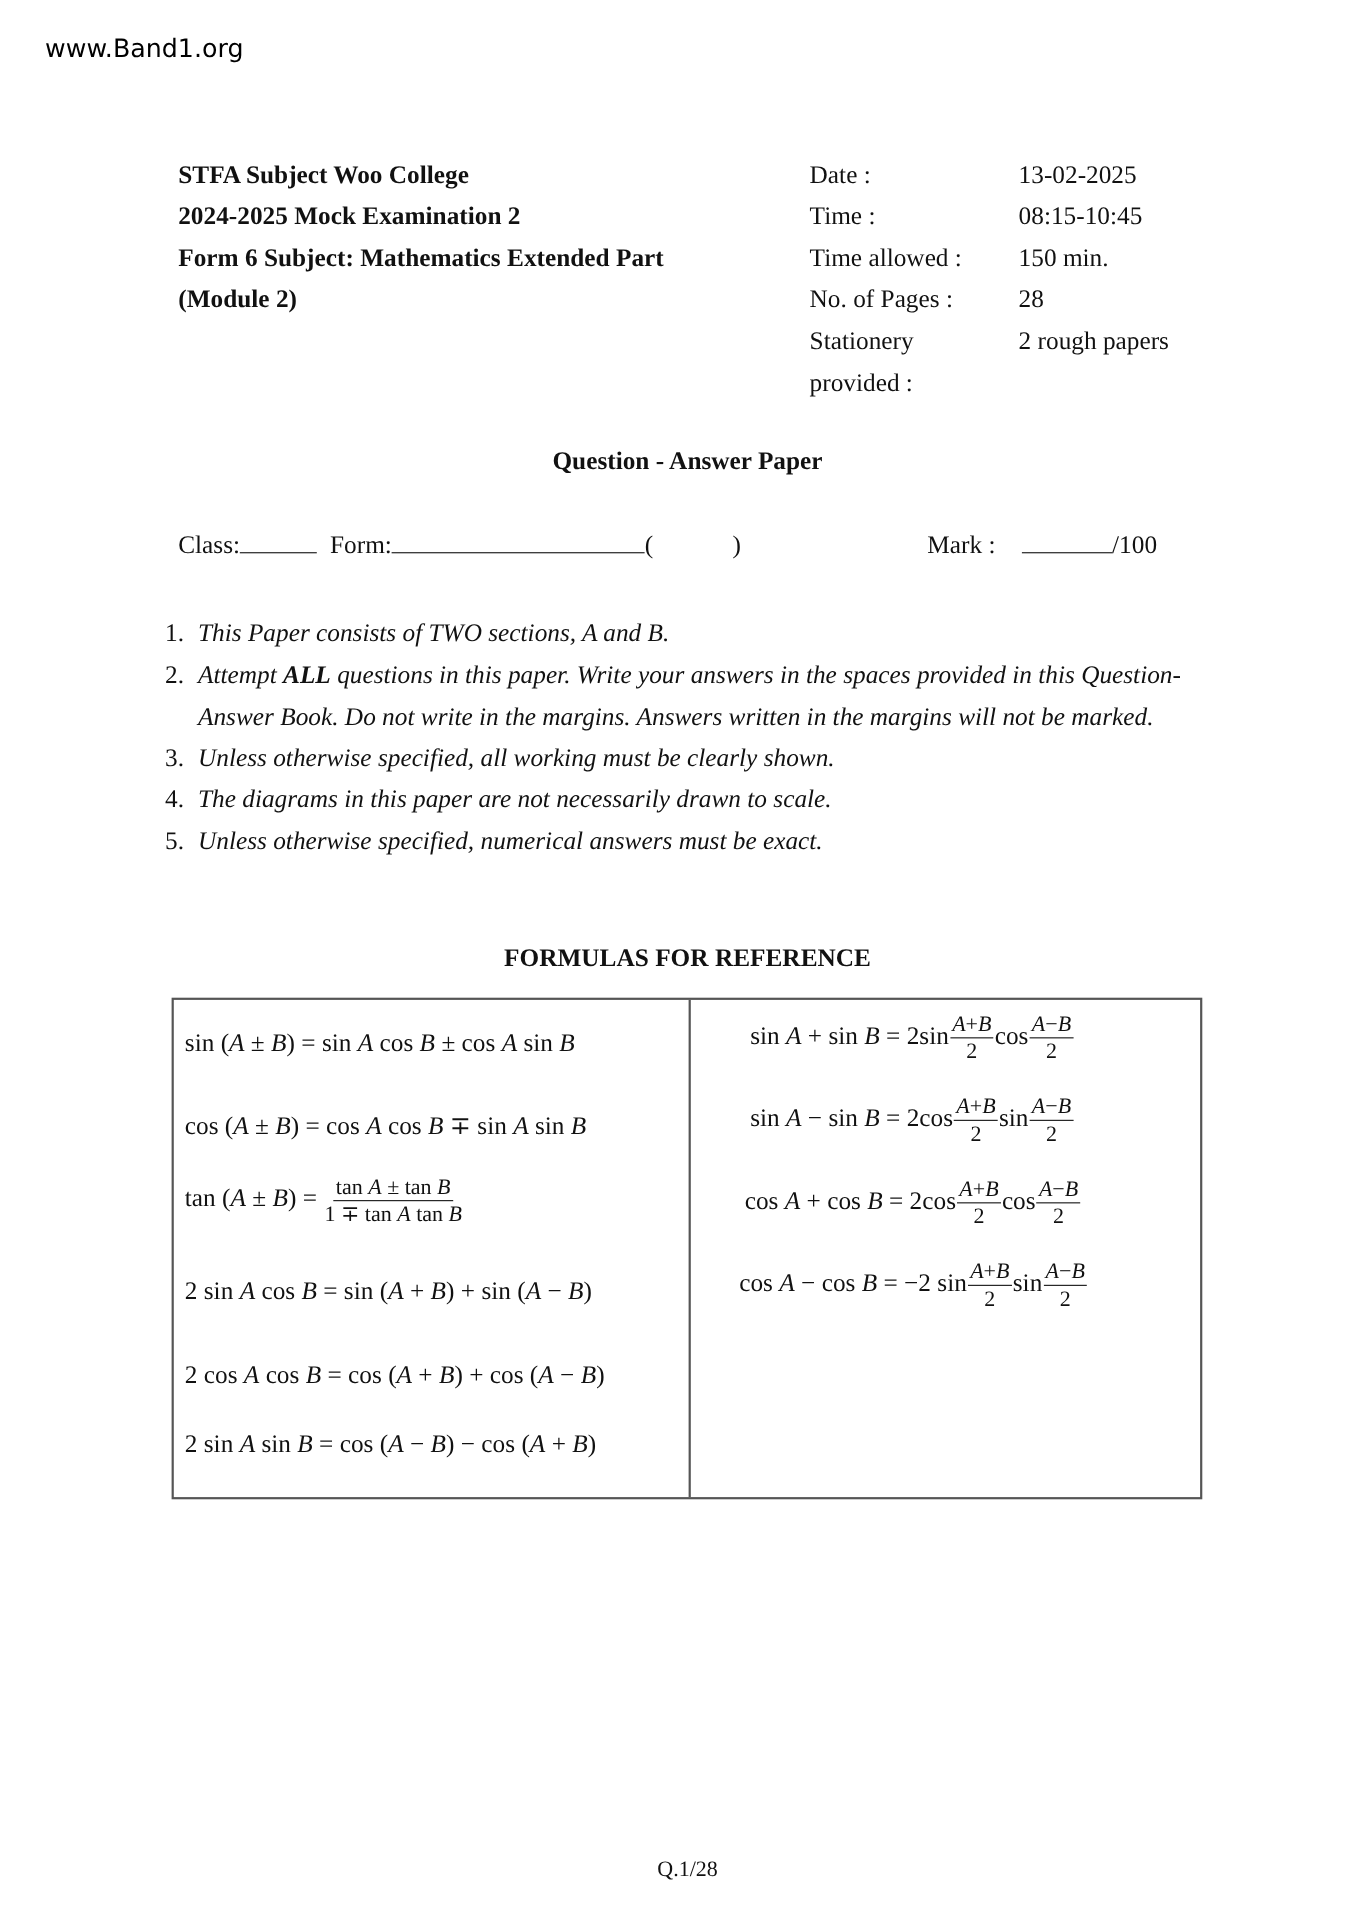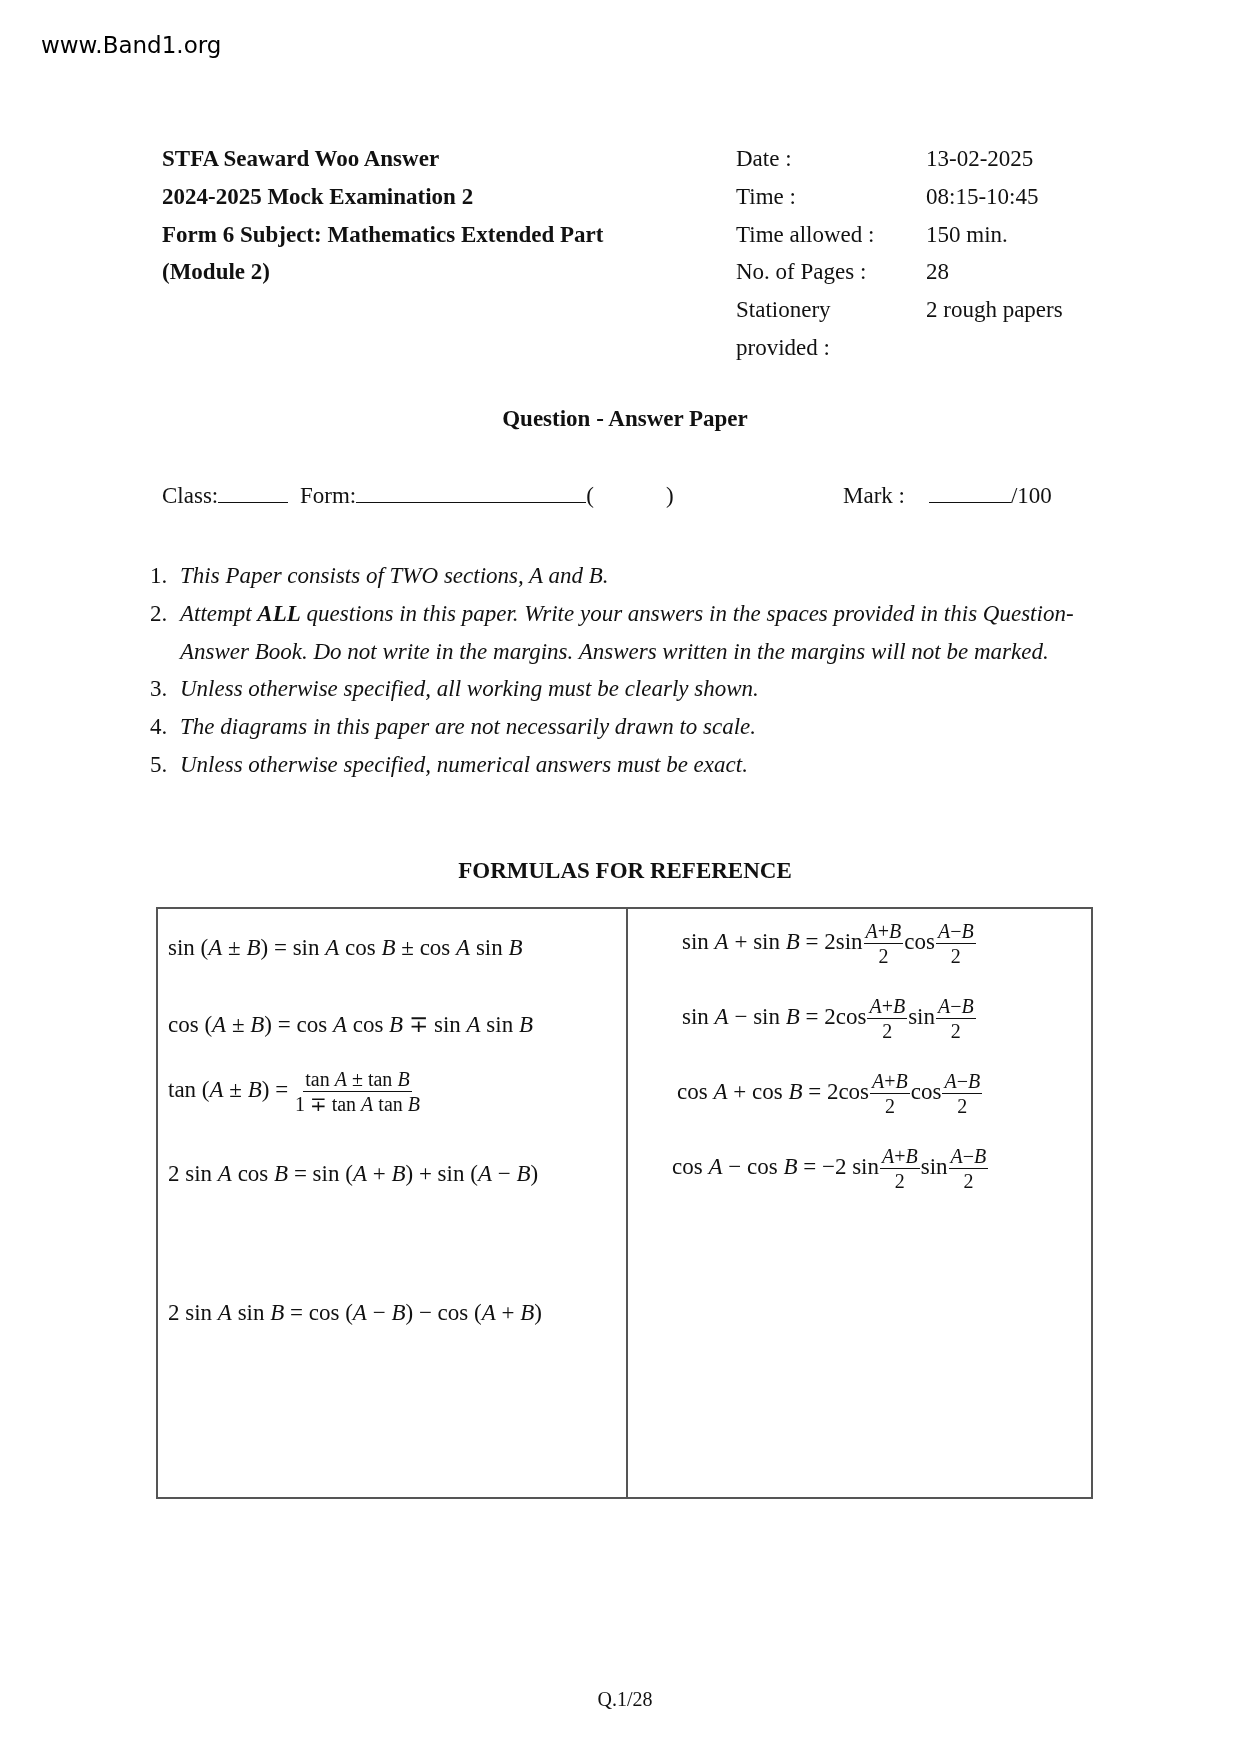--- a/index.html
+++ b/index.html
@@ -15,35 +15,35 @@
   .hdr-right .val{}
   .center-title{left:0;width:1250px;text-align:center;font-weight:bold;}
   .qa-title{top:406px;}
   .form-row{top:482px;left:162px;}
   .blank{display:inline-block;border-bottom:1.5px solid #111;height:20px;vertical-align:baseline;}
   .instr{left:150px;top:557px;line-height:37.8px;}
   .instr .item{display:flex;}
   .instr .num{width:30px;}
   .instr .txt{white-space:normal;width:930px;font-style:italic;}
   .formulas-title{top:858px;font-size:23px;}
-  .ftable{position:absolute;left:156px;top:907px;width:937px;height:592px;border:2px solid #555;box-sizing:border-box;}
+  .ftable{position:absolute;left:156px;top:907px;width:937px;height:456px;border:2px solid #555;box-sizing:border-box;}
   .ftable .divider{position:absolute;left:468px;top:0;bottom:0;border-left:2px solid #555;}
   .f{position:absolute;white-space:nowrap;font-size:23px;}
   .f i{font-style:italic;}
   .frac{display:inline-flex;flex-direction:column;align-items:center;vertical-align:middle;font-size:20px;line-height:24px;margin:0 1px;justify-content:space-between;}
   .frac .num{border-bottom:1.5px solid #111;padding:0 2px;}
   .page-no{top:1688px;font-size:20px;font-weight:normal;}
 </style>
 </head>
 <body>
 
 <div class="abs site">www.Band1.org</div>
 
 <div class="abs hdr-left">
-  <div>STFA Seaward Woo Answer</div>
+  <div>STFA Subject Woo College</div>
   <div>2024-2025 Mock Examination 2</div>
   <div>Form 6 Subject: Mathematics Extended Part</div>
   <div>(Module 2)</div>
 </div>
 
 <div class="abs hdr-right">
   <div class="row">
       <span class="lab">Date :</span>
       <span class="val">13-02-2025</span>
     </div>
@@ -107,20 +107,21 @@
 <div class="ftable">
   <div class="divider"></div>
 
   <div class="f" style="left:10px;top:26px">sin (<i>A</i> ± <i>B</i>) = sin <i>A</i> cos <i>B</i> ± cos <i>A</i> sin <i>B</i></div>
   <div class="f" style="left:10px;top:102px">cos (<i>A</i> ± <i>B</i>) = cos <i>A</i> cos <i>B</i> ∓ sin <i>A</i> sin <i>B</i></div>
   <div class="f" style="left:10px;top:158px">tan (<i>A</i> ± <i>B</i>) = <span class="frac">
         <span class="num">tan <i>A</i> ± tan <i>B</i></span>
         <span>1 ∓ tan <i>A</i> tan <i>B</i></span>
       </span></div>
   <div class="f" style="left:10px;top:252px">2 sin <i>A</i> cos <i>B</i> = sin (<i>A</i> + <i>B</i>) + sin (<i>A</i> − <i>B</i>)</div>
+  <div class="f" style="left:10px;top:328px">2 cos <i>A</i> cos <i>B</i> = cos (<i>A</i> + <i>B</i>) + cos (<i>A</i> − <i>B</i>)</div>
   <div class="f" style="left:10px;top:403px;margin-top:-12px">2 sin <i>A</i> sin <i>B</i> = cos (<i>A</i> − <i>B</i>) − cos (<i>A</i> + <i>B</i>)</div>
 
   <div class="f" style="left:524px;top:10px">sin <i>A</i> + sin <i>B</i> = 2sin<span class="frac">
         <span class="num"><i>A</i>+<i>B</i></span>
         <span>2</span>
       </span>cos<span class="frac">
         <span class="num"><i>A</i>−<i>B</i></span>
         <span>2</span>
       </span></div>
   <div class="f" style="left:524px;top:85px">sin <i>A</i> − sin <i>B</i> = 2cos<span class="frac">

